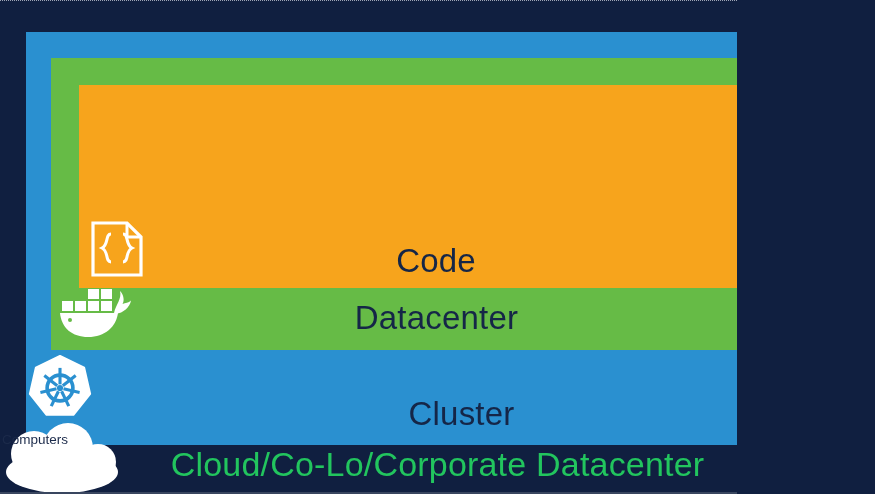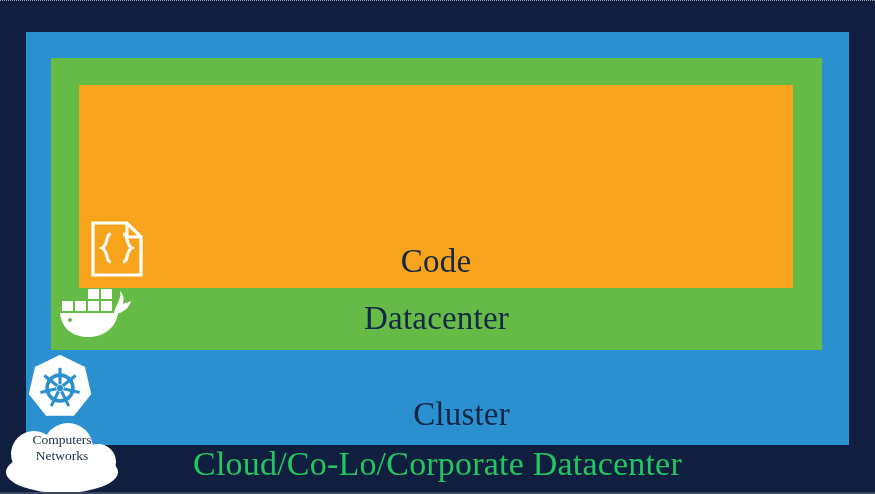--- a/index.html
+++ b/index.html
@@ -1,40 +1,40 @@
 <!DOCTYPE html>
 <html><head>
 <meta charset="utf-8">
 <style>
   html,body{margin:0;padding:0;background:#101f40;}
   .slide{
-    position:relative;width:875px;height:494px;overflow:hidden;
+    position:relative;width:737px;height:494px;overflow:hidden;
     background:#101f40;
-    font-family:Liberation Serif, serif;
+    font-family:Liberation Sans, sans-serif;
   }
   .top-edge{position:absolute;left:0;top:0;width:100%;height:1px;
     border-top:1px dotted rgba(205,210,220,.75);box-sizing:border-box;}
   .bottom-edge{position:absolute;left:0;bottom:0;width:100%;height:2px;background:#39465f;}
   .box{position:absolute;}
   .box-cluster{left:26px;top:32px;width:823px;height:413px;background:#2a90d0;}
   .box-container{left:51px;top:58px;width:771px;height:292px;background:#66bb46;}
   .box-code{left:79px;top:85px;width:714px;height:203px;background:#f7a41c;}
   .label{position:absolute;text-align:center;color:#152647;
     font-size:33px;line-height:36px;letter-spacing:.2px;}
   .label-code{left:79px;width:714px;top:243px;}
   .label-container{left:51px;width:771px;top:300px;}
   .label-cluster{left:26px;width:823px;top:396px;margin-left:24px;}
   .label-datacenter{left:0;width:875px;top:446px;color:#22c55e;font-size:34px;}
   .icon{position:absolute;}
   .icon-code{left:89px;top:220px;}
   .icon-docker{left:58px;top:286px;}
   .icon-k8s{left:27px;top:355px;}
   .cloud-badge{position:absolute;left:2px;top:421px;width:120px;height:73px;}
   .cloud-badge svg{position:absolute;left:0;top:0;}
-  .cloud-text{position:relative;z-index:2;padding-top:11px;text-align:center;
+  .cloud-text{position:relative;z-index:2;padding-top:11px;
     color:#1b2a4a;font-size:13.5px;line-height:15.5px;}
 </style>
 </head>
 <body>
 
 <div class="slide">
 
   <div class="box box-cluster"></div>
   <div class="box box-container"></div>
   <div class="box box-code"></div>
@@ -90,19 +90,18 @@
     <svg width="120" height="73" viewBox="0 0 120 73">
       <g fill="#ffffff">
         <ellipse cx="60" cy="51" rx="56" ry="21"></ellipse>
         <circle cx="32" cy="33" r="23"></circle>
         <circle cx="66" cy="27" r="25"></circle>
         <circle cx="96" cy="41" r="18"></circle>
       </g>
     </svg>
     <div class="cloud-text">
       <div>Computers</div>
-      <div>Networks</div>
     </div>
   </div>
 
   <div class="top-edge"></div>
   <div class="bottom-edge"></div>
 </div>
 
 </body></html>

